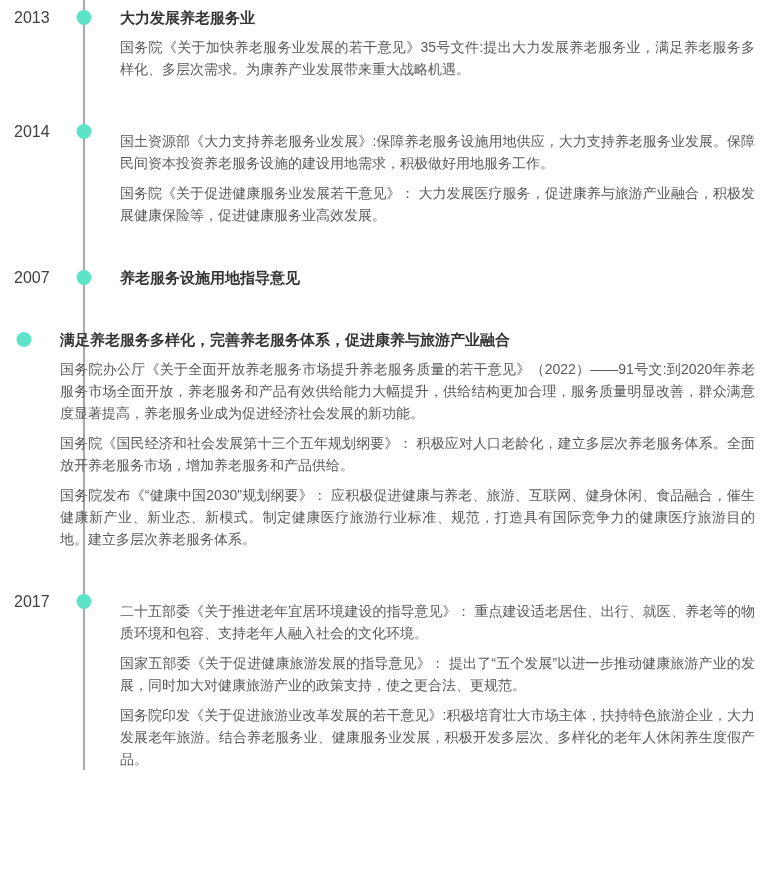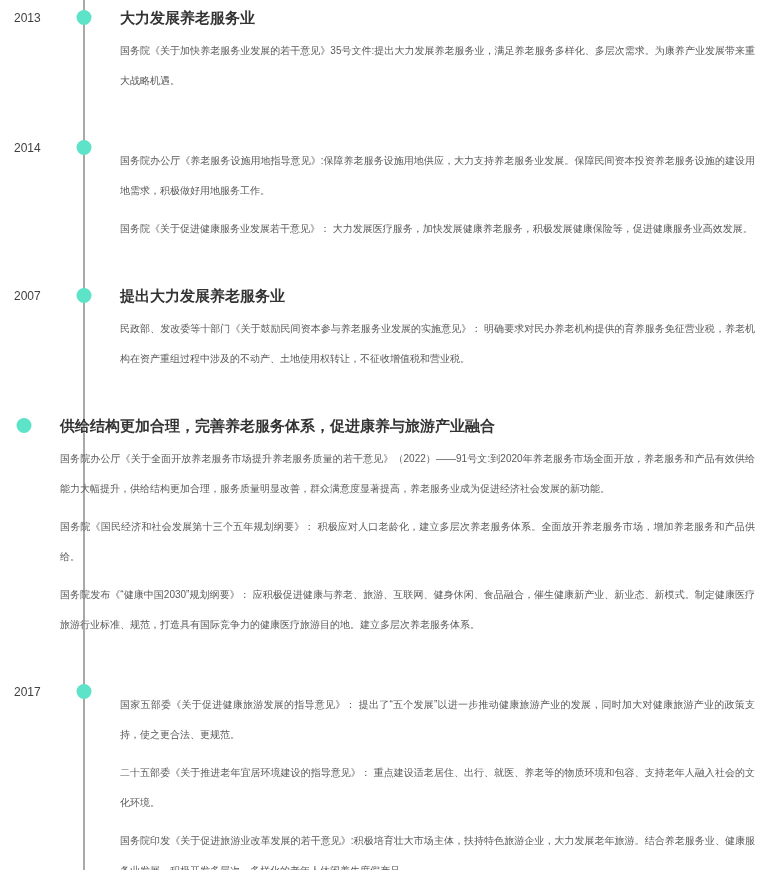--- a/index.html
+++ b/index.html
@@ -31,21 +31,21 @@
   .section {
     display: flex;
     margin-bottom: 42px;
     position: relative;
   }
   .year-col {
     width: 60px;
     box-sizing: border-box;
     padding-left: 14px;
     flex-shrink: 0;
-    font-size: 12px;
+    font-size: 16px;
     line-height: 20px;
     color: #404040;
   }
   .gutter-col {
     width: 48px;
     flex-shrink: 0;
     position: relative;
   }
   .dot {
     position: absolute;
@@ -65,23 +65,23 @@
     padding-left: 12px;
   }
   .entry-title {
     font-size: 15px;
     font-weight: bold;
     color: #333333;
     line-height: 20px;
     margin: 0;
   }
   .entry-para {
-    font-size: 10px;
+    font-size: 14px;
     color: #595959;
-    line-height: 30px;
+    line-height: 22px;
     text-align: justify;
     margin: 8px 0 0 0;
   }
 </style>
 </head>
 <body>
 
 <div class="timeline">
   <div class="timeline-line"></div>
   <div id="sections-root">
@@ -95,53 +95,52 @@
     <p class="entry-para">国务院《关于加快养老服务业发展的若干意见》35号文件:提出大力发展养老服务业，满足养老服务多样化、多层次需求。为康养产业发展带来重大战略机遇。</p>
         </div>
   </div>
 
   <div class="section">
     <div class="year-col">2014</div>
     <div class="gutter-col">
       <div class="dot"></div>
     </div>
     <div class="content-col">
-    <p class="entry-para">国务院办公厅《养老服务设施用地指导意见》:保障养老服务设施用地供应，大力支持养老服务业发展。保障民间资本投资养老服务设施的建设用地需求，积极做好用地服务工作。</p>
-          <p class="entry-para">国务院《关于促进健康服务业发展若干意见》： 大力发展医疗服务，加快发展健康养老服务，积极发展健康保险等，促进健康服务业高效发展。</p>
+    <p class="entry-para">国土资源部《大力支持养老服务业发展》:保障养老服务设施用地供应，大力支持养老服务业发展。保障民间资本投资养老服务设施的建设用地需求，积极做好用地服务工作。</p>
+          <p class="entry-para">国务院《关于促进健康服务业发展若干意见》： 大力发展医疗服务，促进康养与旅游产业融合，积极发展健康保险等，促进健康服务业高效发展。</p>
         </div>
   </div>
 
   <div class="section">
     <div class="year-col">2007</div>
     <div class="gutter-col">
       <div class="dot"></div>
     </div>
     <div class="content-col">
-      <h3 class="entry-title">提出大力发展养老服务业</h3>
-    <p class="entry-para">民政部、发改委等十部门《关于鼓励民间资本参与养老服务业发展的实施意见》： 明确要求对民办养老机构提供的育养服务免征营业税，养老机构在资产重组过程中涉及的不动产、土地使用权转让，不征收增值税和营业税。</p>
+      <h3 class="entry-title">养老服务设施用地指导意见</h3>
         </div>
   </div>
 
   <div class="section">
     <div class="gutter-col">
       <div class="dot"></div>
     </div>
     <div class="content-col">
-      <h3 class="entry-title">供给结构更加合理，完善养老服务体系，促进康养与旅游产业融合</h3>
+      <h3 class="entry-title">满足养老服务多样化，完善养老服务体系，促进康养与旅游产业融合</h3>
     <p class="entry-para">国务院办公厅《关于全面开放养老服务市场提升养老服务质量的若干意见》（2022）——91号文:到2020年养老服务市场全面开放，养老服务和产品有效供给能力大幅提升，供给结构更加合理，服务质量明显改善，群众满意度显著提高，养老服务业成为促进经济社会发展的新功能。</p>
           <p class="entry-para">国务院《国民经济和社会发展第十三个五年规划纲要》： 积极应对人口老龄化，建立多层次养老服务体系。全面放开养老服务市场，增加养老服务和产品供给。</p>
           <p class="entry-para">国务院发布《“健康中国2030”规划纲要》： 应积极促进健康与养老、旅游、互联网、健身休闲、食品融合，催生健康新产业、新业态、新模式。制定健康医疗旅游行业标准、规范，打造具有国际竞争力的健康医疗旅游目的地。建立多层次养老服务体系。</p>
         </div>
   </div>
 
   <div class="section">
     <div class="year-col">2017</div>
     <div class="gutter-col">
       <div class="dot"></div>
     </div>
     <div class="content-col">
-    <p class="entry-para">国家五部委《关于促进健康旅游发展的指导意见》： 提出了“五个发展”以进一步推动健康旅游产业的发展，同时加大对健康旅游产业的政策支持，使之更合法、更规范。</p>
-          <p class="entry-para">二十五部委《关于推进老年宜居环境建设的指导意见》： 重点建设适老居住、出行、就医、养老等的物质环境和包容、支持老年人融入社会的文化环境。</p>
+    <p class="entry-para">二十五部委《关于推进老年宜居环境建设的指导意见》： 重点建设适老居住、出行、就医、养老等的物质环境和包容、支持老年人融入社会的文化环境。</p>
+          <p class="entry-para">国家五部委《关于促进健康旅游发展的指导意见》： 提出了“五个发展”以进一步推动健康旅游产业的发展，同时加大对健康旅游产业的政策支持，使之更合法、更规范。</p>
           <p class="entry-para">国务院印发《关于促进旅游业改革发展的若干意见》:积极培育壮大市场主体，扶持特色旅游企业，大力发展老年旅游。结合养老服务业、健康服务业发展，积极开发多层次、多样化的老年人休闲养生度假产品。</p>
         </div>
   </div>
 </div>
 </div>
 
 </body></html>

